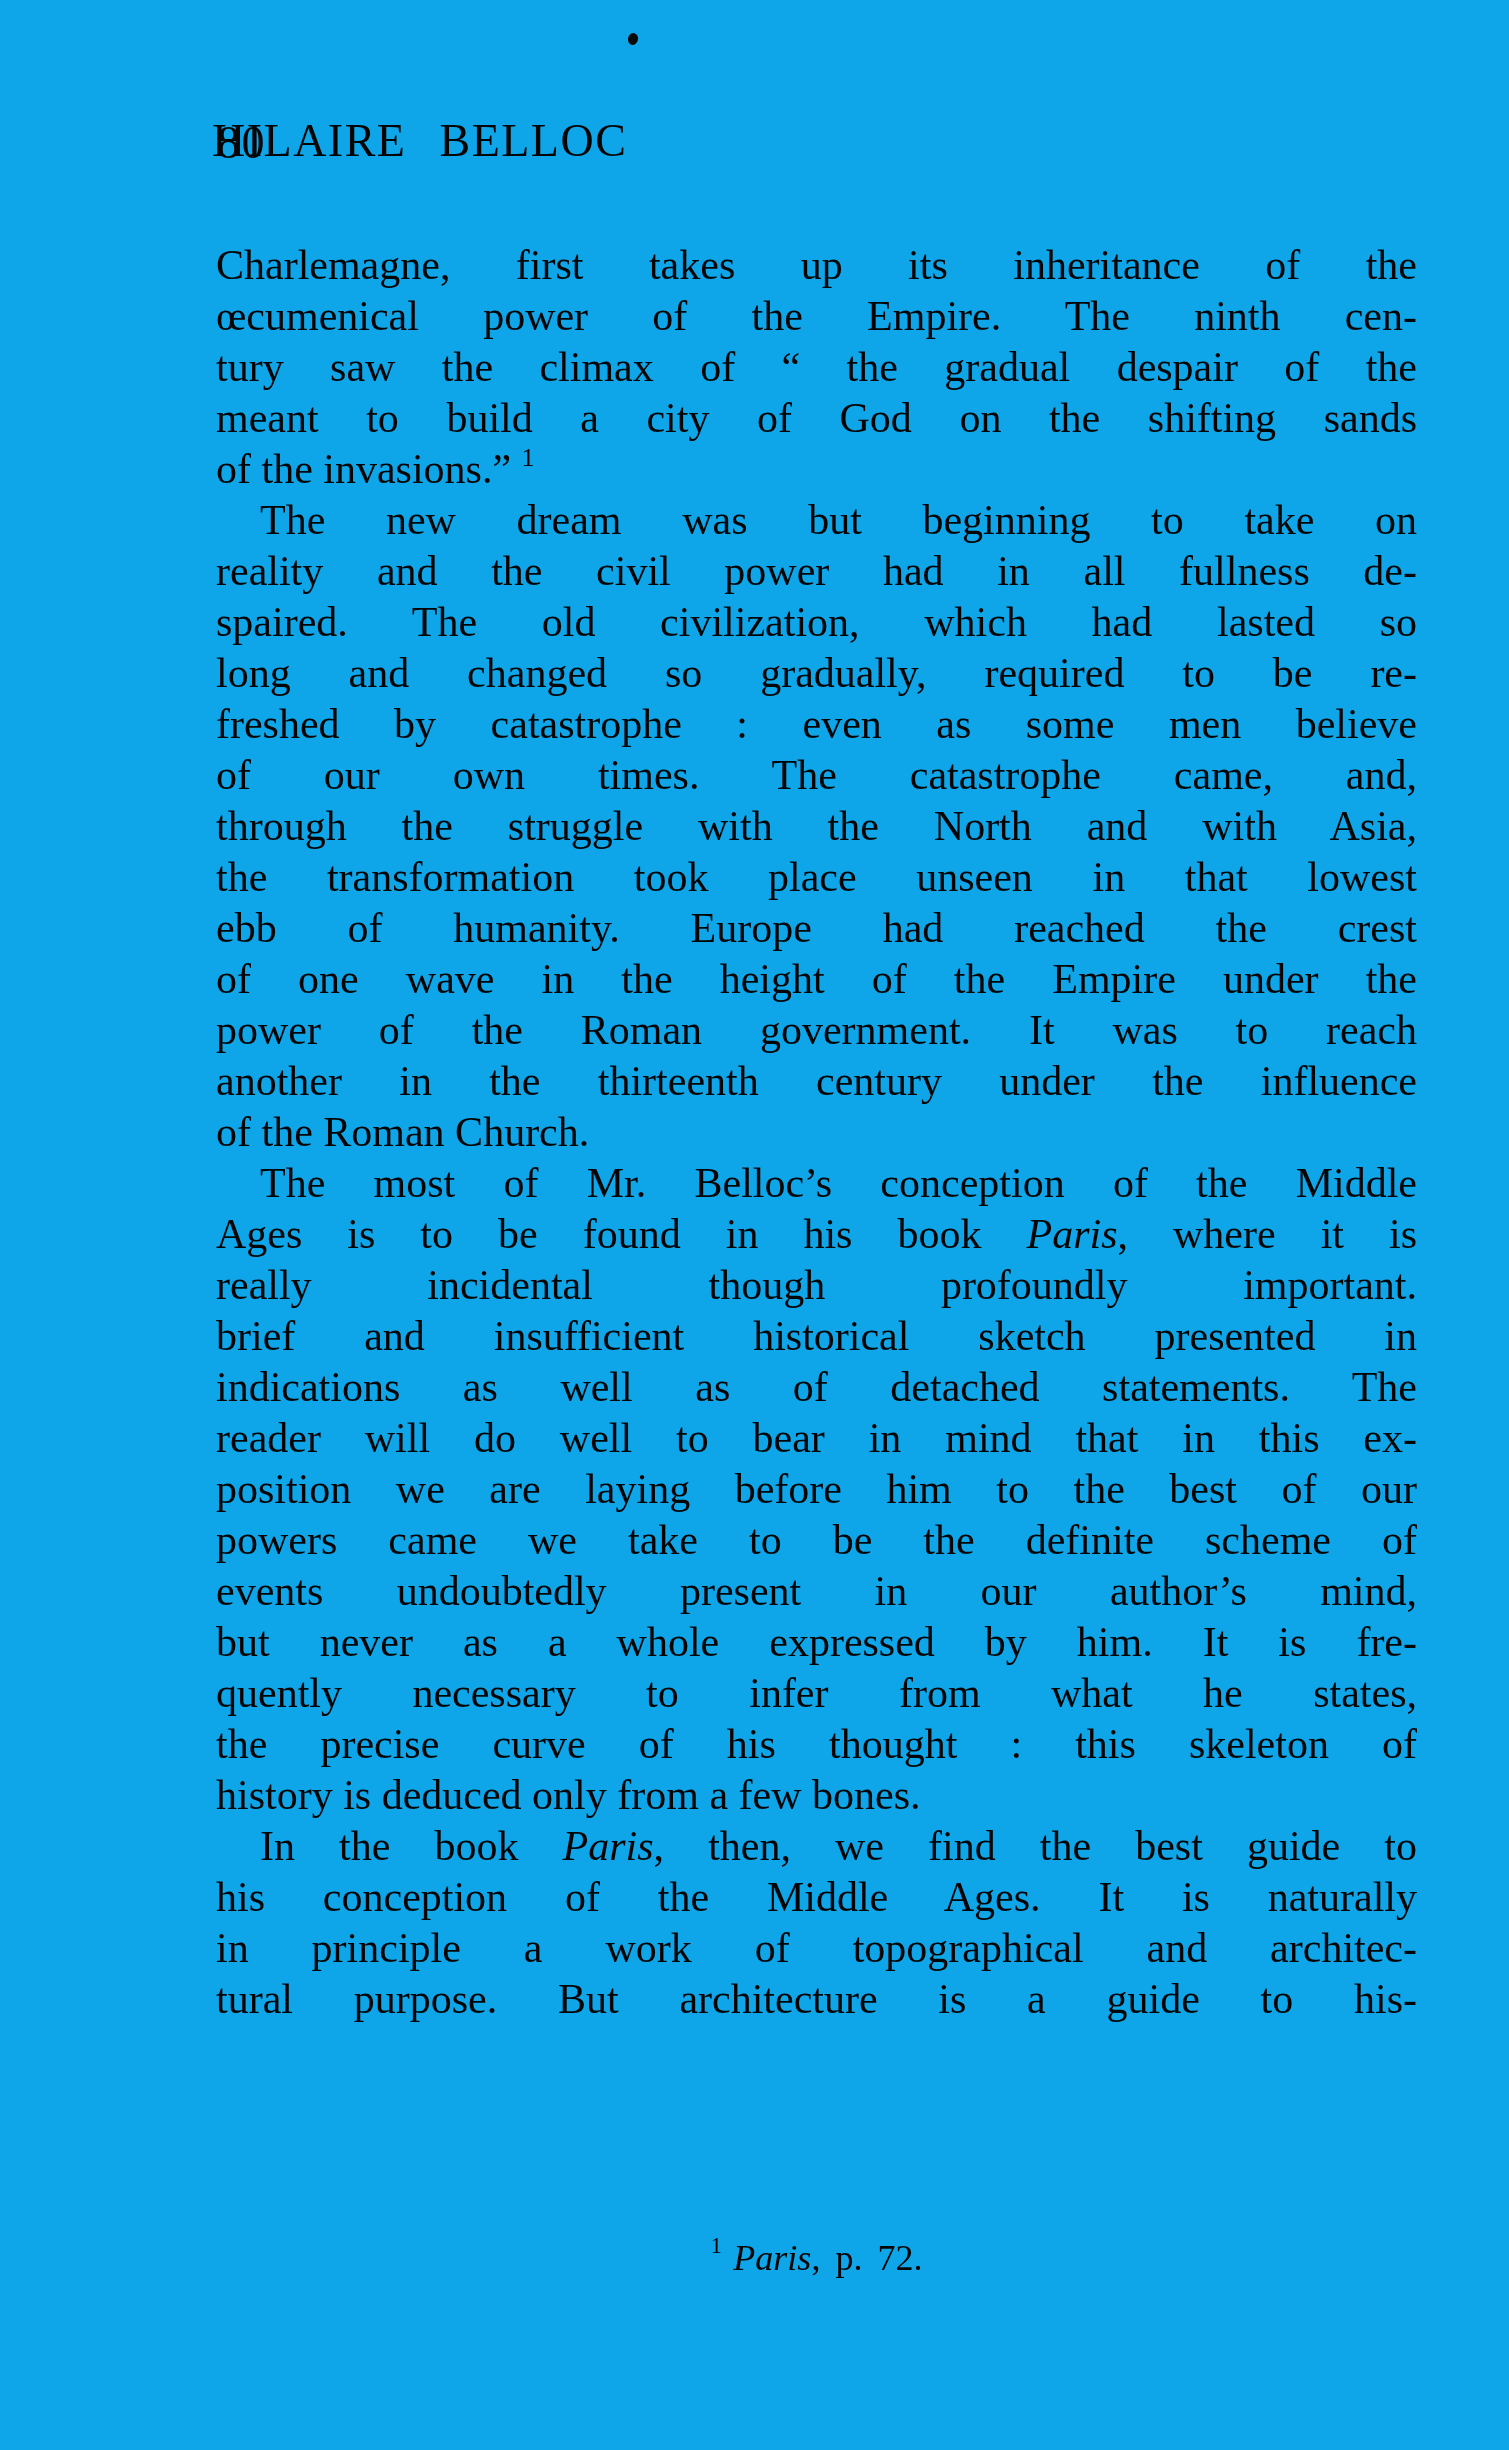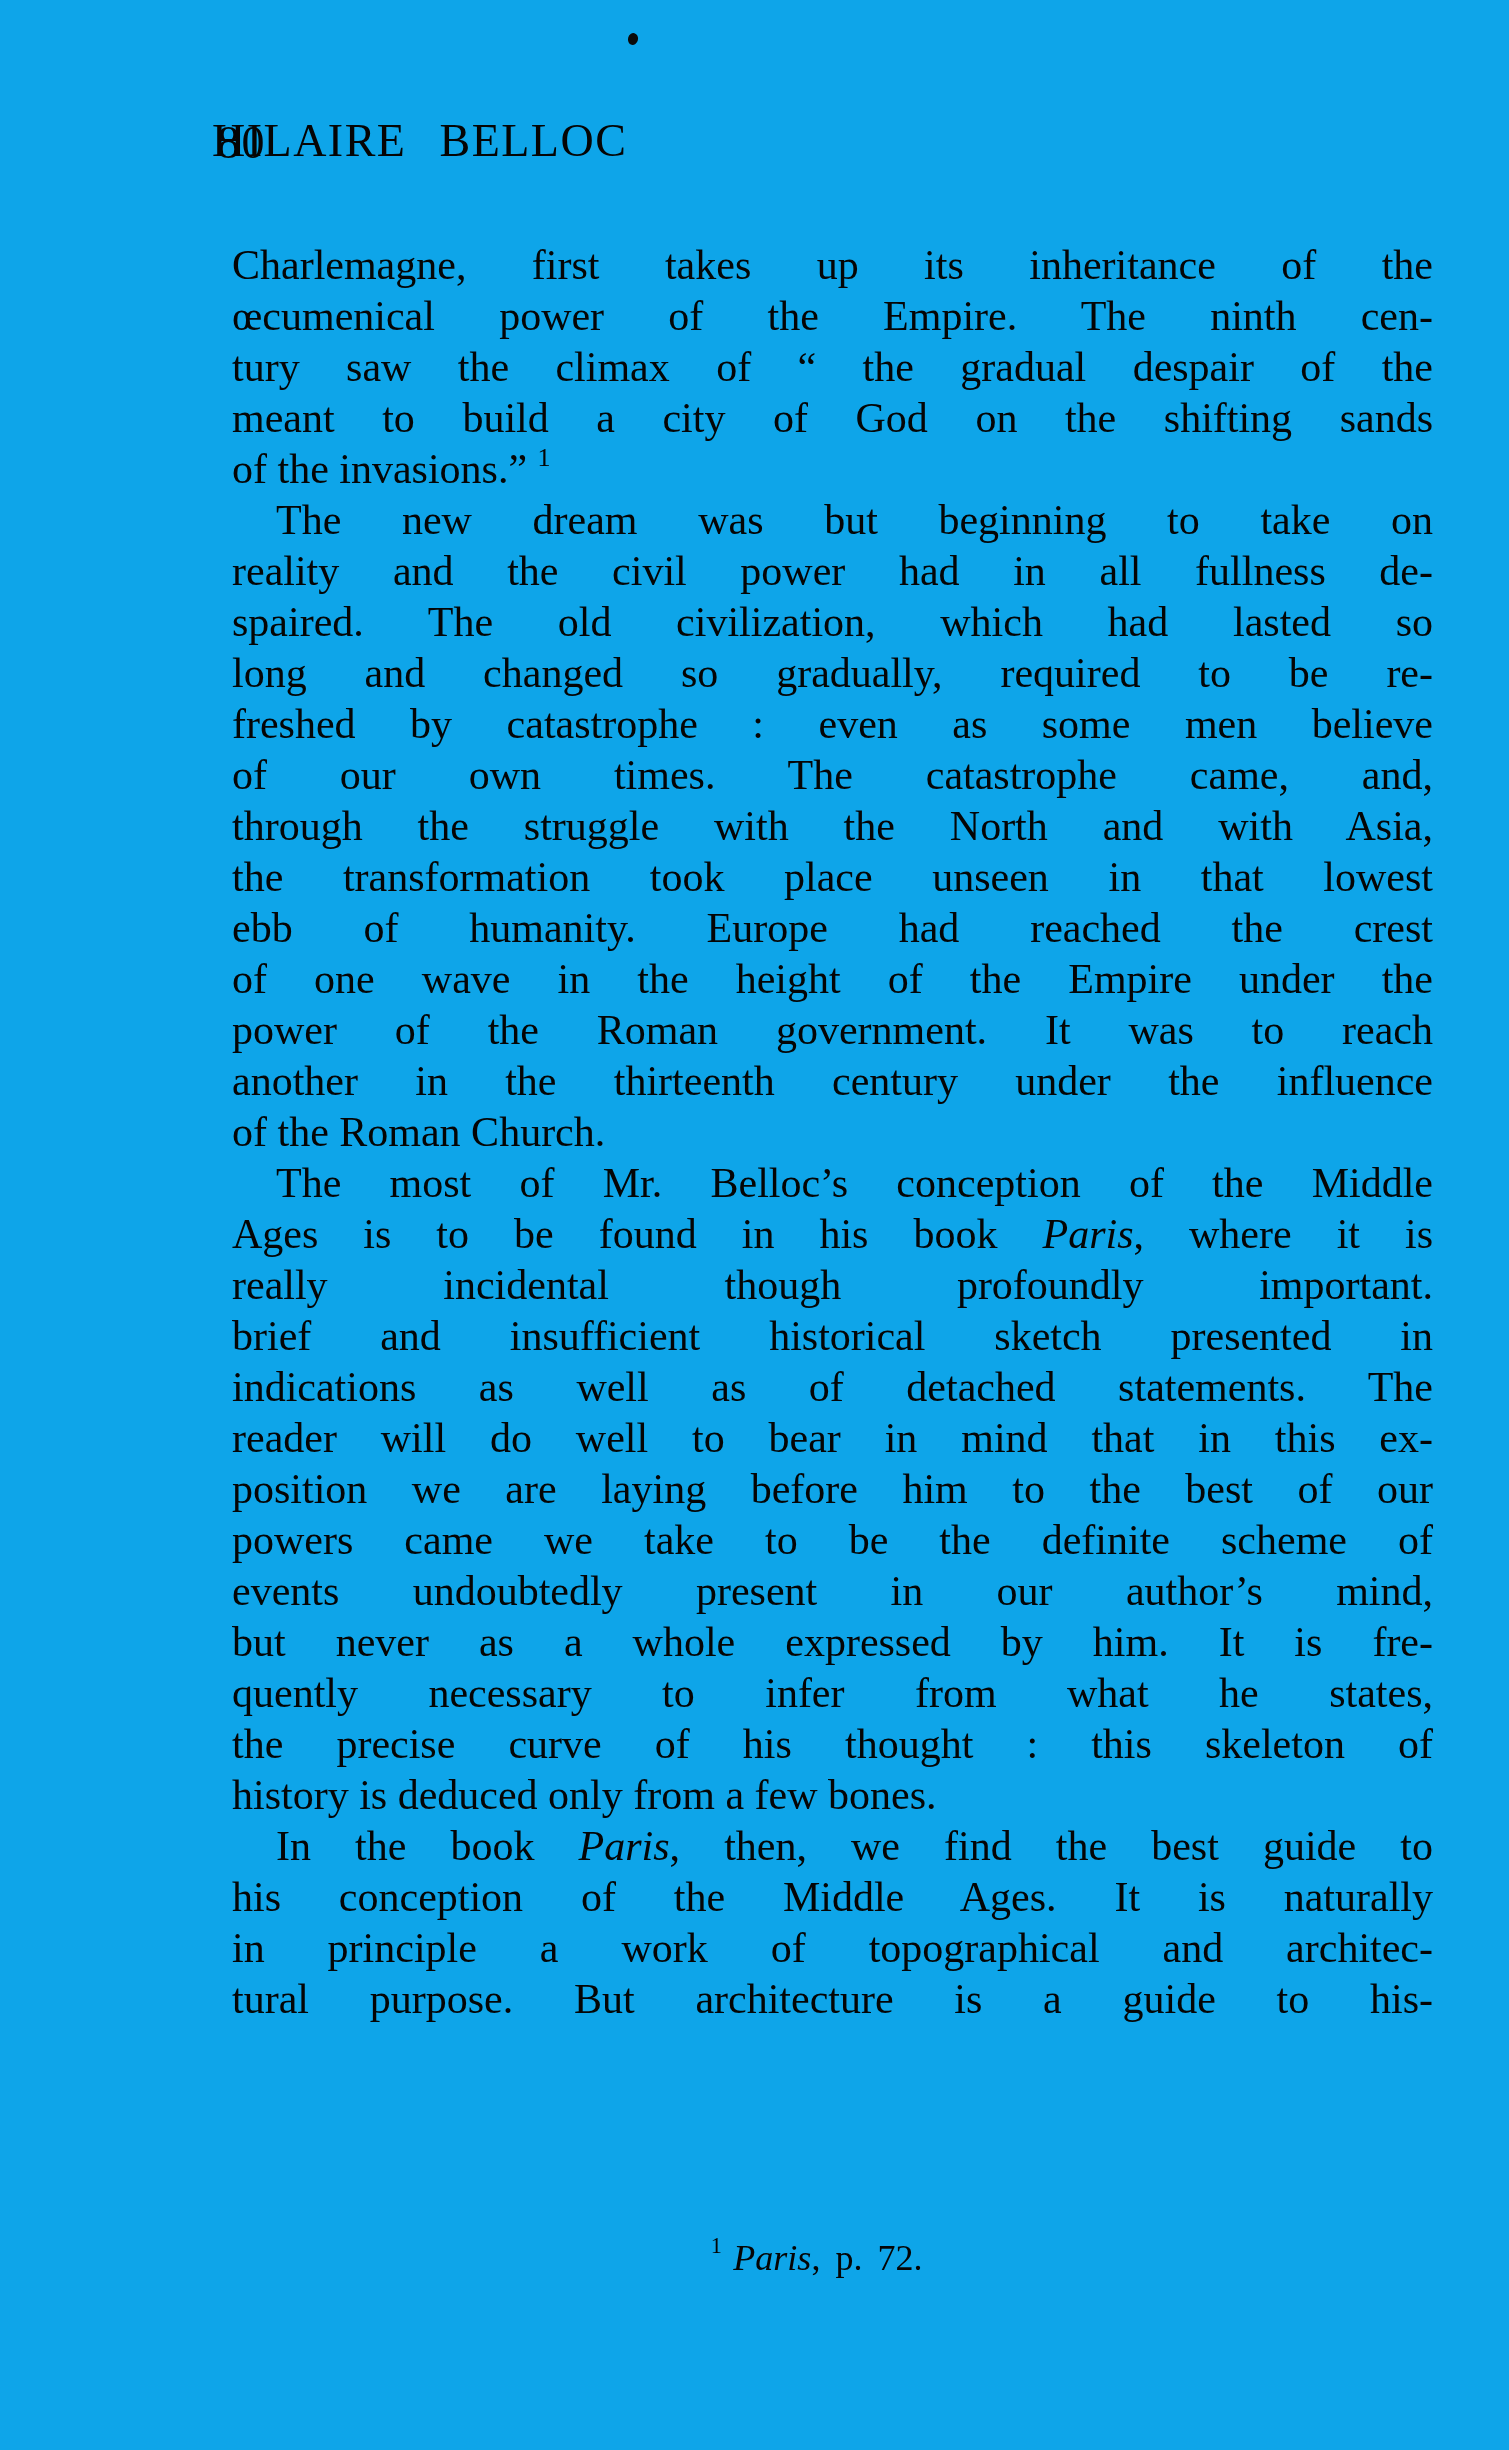--- a/index.html
+++ b/index.html
@@ -45,21 +45,20 @@
     letter-spacing: 1.5px;
     word-spacing: 20px;
     white-space: nowrap;
   }
   .body-text {
     position: absolute;
     left: 216px;
     top: 240px;
     width: 1201px;
     font-size: 42px;
-    margin-left: 16px;
   }
   .line {
     line-height: 51px;
     height: 51px;
     white-space: nowrap;
   }
   .line.justify {
     white-space: normal;
     text-align: justify;
     text-align-last: justify;

